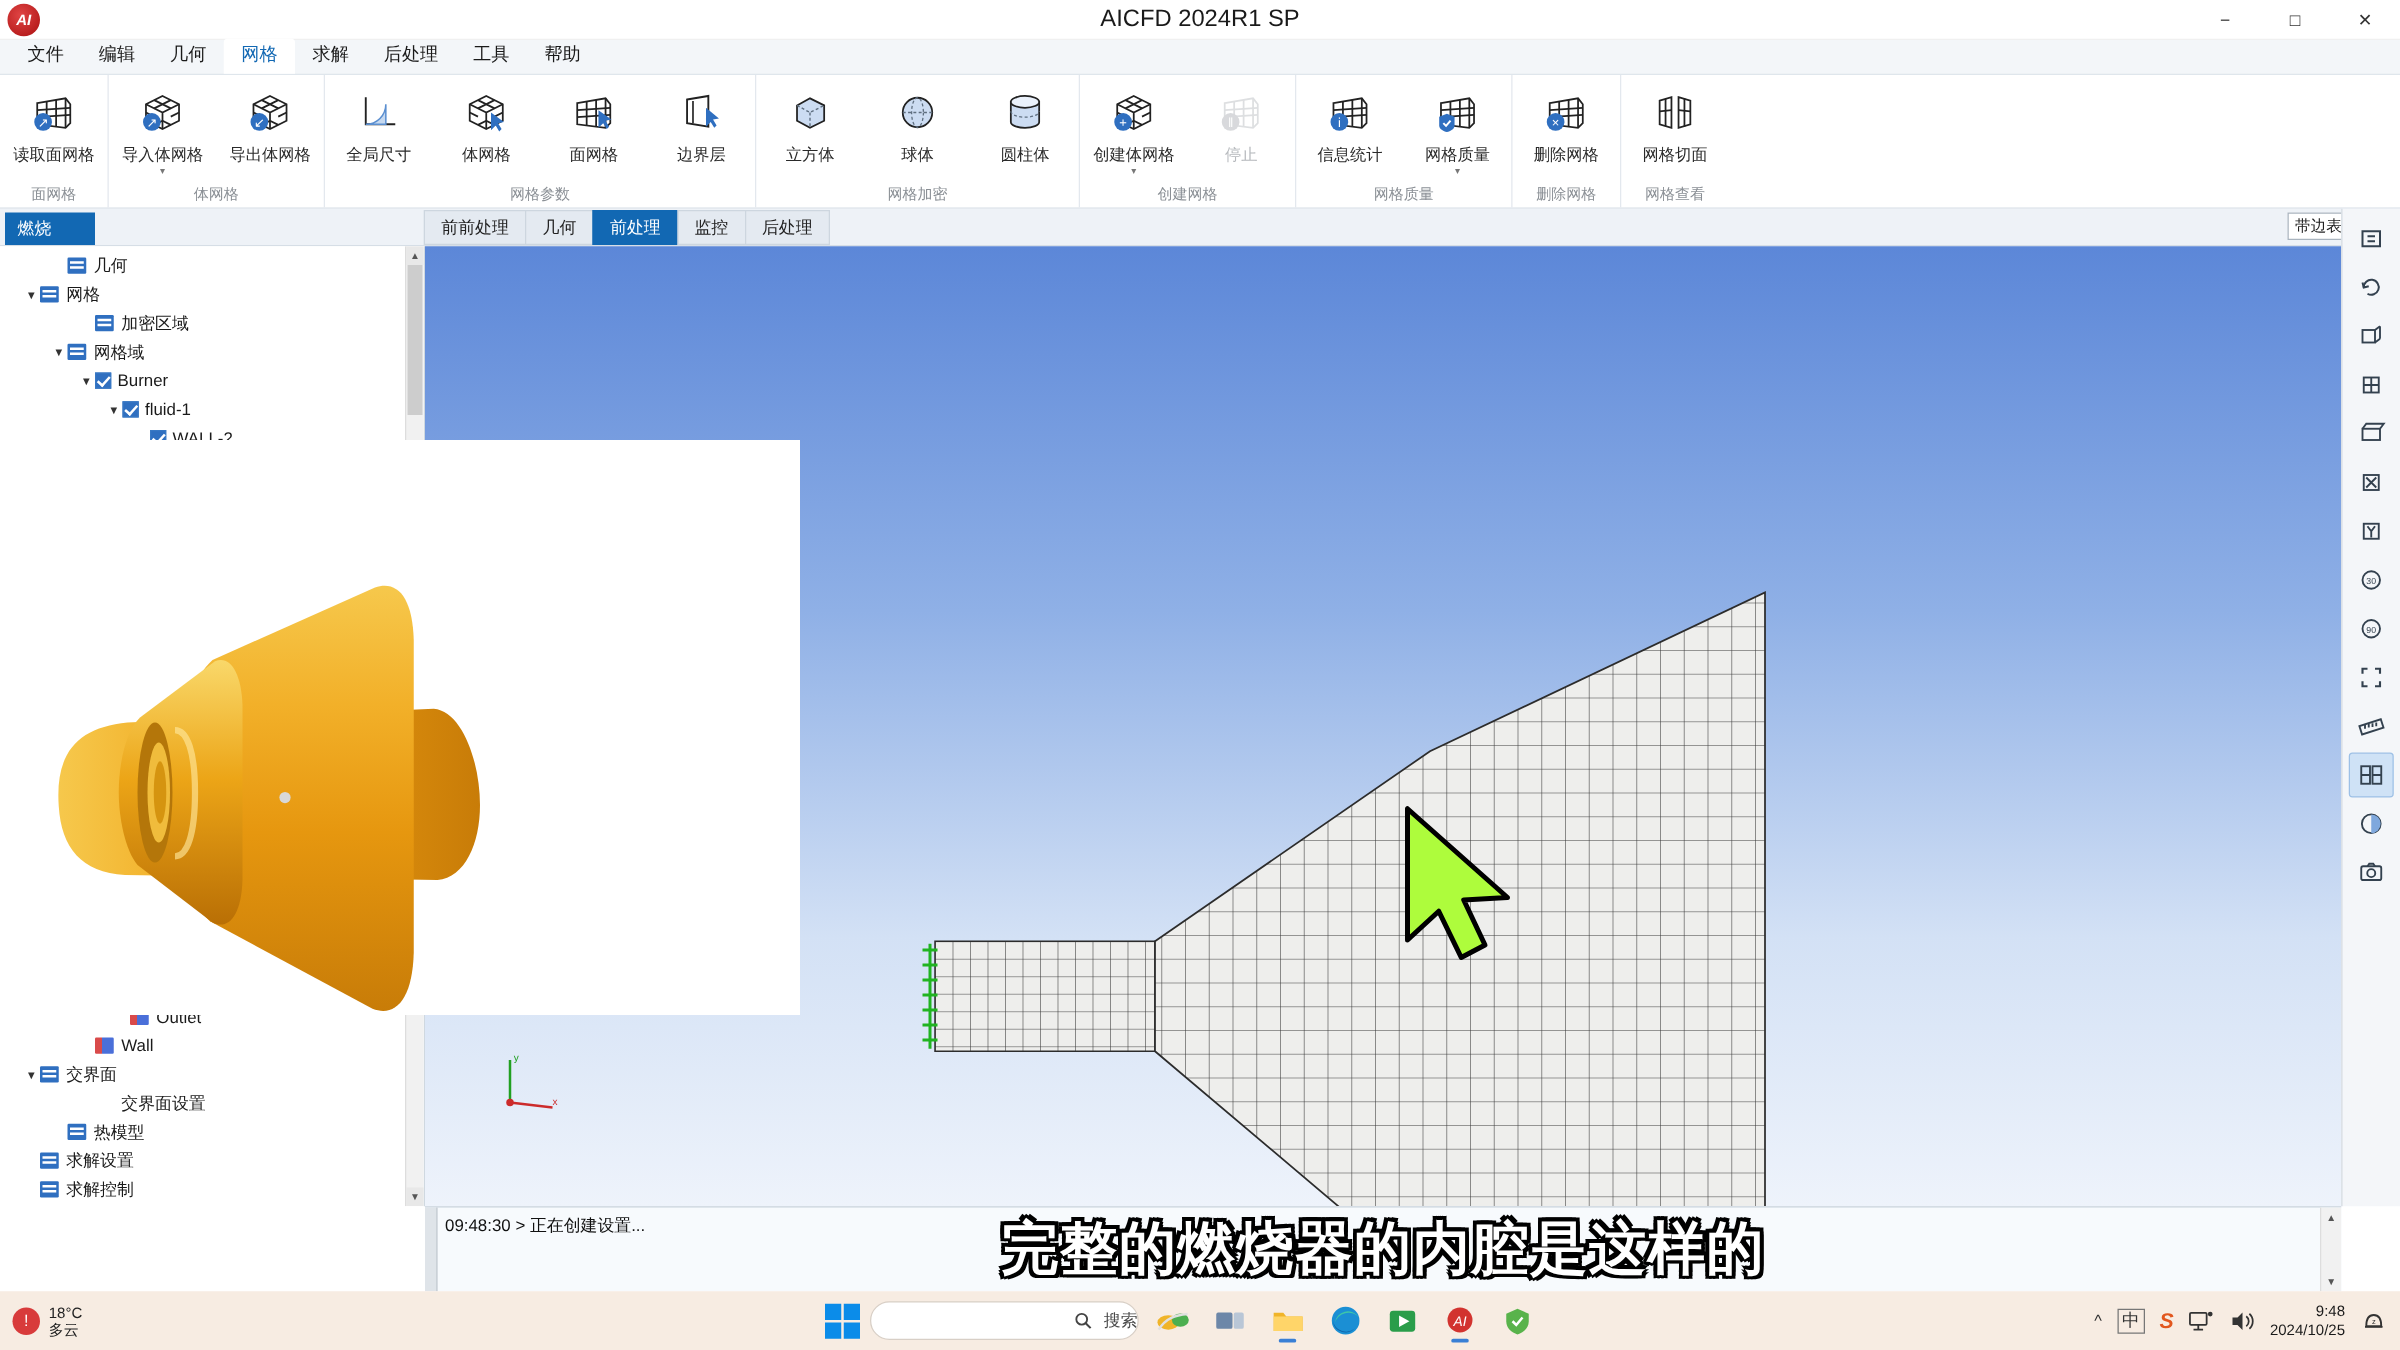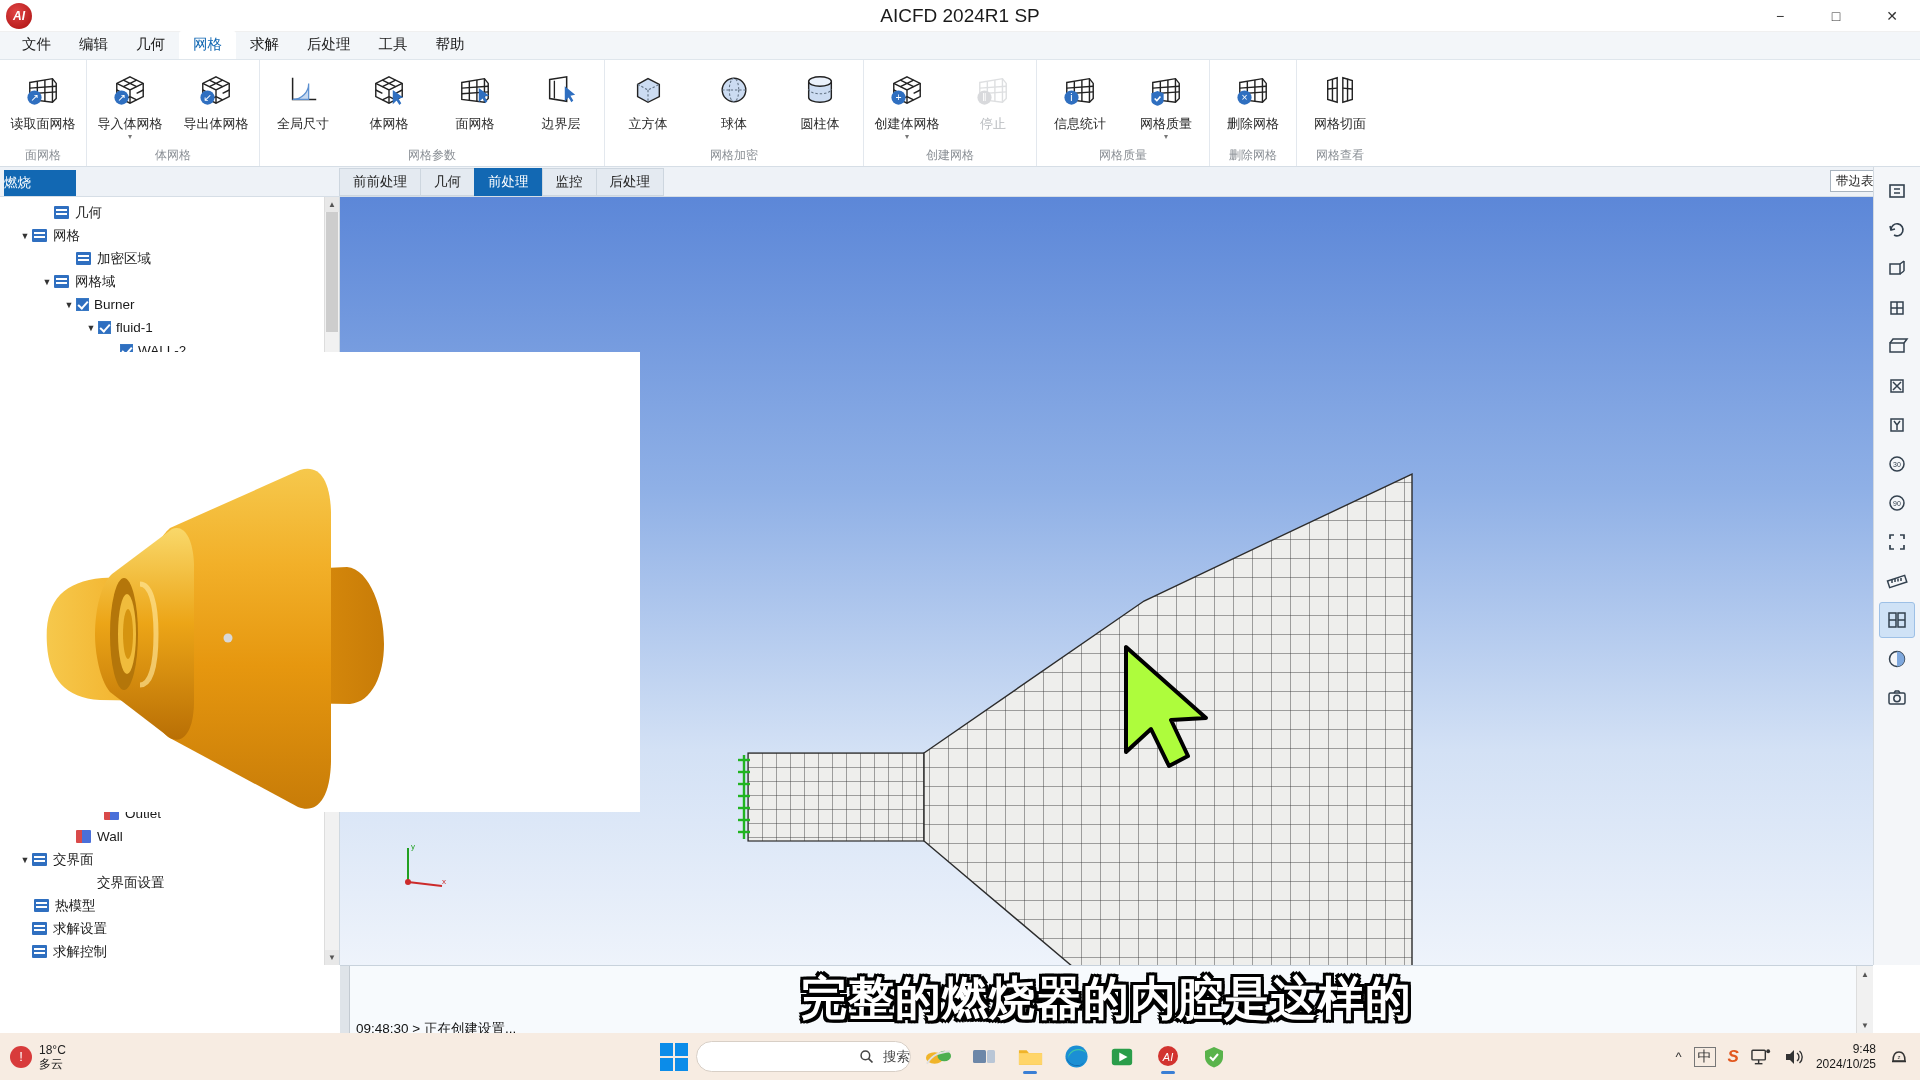--- a/index.html
+++ b/index.html
@@ -71,21 +71,21 @@
 
   
   .viewbar {
     position: absolute; top: 167px; left: 0; width: 1920px; height: 30px;
     background: #eef2f7; border-bottom: 1px solid #d6dee6;
     display: flex; align-items: center;
   }
   .proj-tab {
     width: 72px; height: 26px; background: #1268b3; color: #fff;
     font-size: 13.5px; display: flex; align-items: center;
-    margin-left: 4px; margin-top: 2px;
+    padding-left: 10px; margin-left: 4px; margin-top: 2px;
   }
   .vtabs { display: flex; margin-left: 264px; gap: 0px; }
   .vtab {
     padding: 4px 13px; font-size: 13.5px; color: #222;
     background: #e4eaf1; border: 1px solid #cdd6df; margin-left: -1px;
   }
   .vtab.active { background: #1268b3; color: #fff; border-color: #1268b3; }
   .display-select {
     position: absolute; right: 10px; top: 3px; width: 80px; height: 22px;
     border: 1px solid #a9b4bf; background: #fff; font-size: 12.5px;
@@ -170,21 +170,21 @@
   }
   .tsbtn.sel { background: #cfe2f6; border: 1px solid #9dc0e6; }
 
   
   .logpanel {
     position: absolute; left: 340px; right: 47px; bottom: 47px; height: 68px;
     background: #f7fafd; border-top: 1px solid #c8d2dc;
     display: flex;
   }
   .log-gutter { width: 10px; background: #dfe4e9; border-right: 1px solid #c3cad1; }
-  .log-lines { flex: 1; padding: 5px 0 0 6px; overflow: hidden; margin-top: 48px; }
+  .log-lines { flex: 1; padding: 5px 0 0 6px; overflow: hidden; }
   .log-line { font-size: 13.5px; color: #111; line-height: 19px; white-space: nowrap; }
   .log-scroll { width: 17px; background: #f1f1f1; border-left: 1px solid #ddd; position: relative; }
   .log-scroll .sb { height: 16px; font-size: 8px; color: #555; display: flex; align-items: center; justify-content: center; }
   .log-scroll .sb.bot { position: absolute; bottom: 0; left: 0; right: 0; }
 
   
   .subtitle {
     position: absolute; left: 340px; right: 47px; bottom: 50px;
     text-align: center; font-size: 46px; font-weight: bold; color: #fff;
     letter-spacing: 1px;
@@ -587,21 +587,21 @@
         <div class="tree-row" style="padding-left: 18px;">
           <span class="tw">▼</span>
           <span class="ticon "></span>
           <span class="tlabel">交界面</span>
         </div>
         <div class="tree-row" style="padding-left: 62px;">
           <span class="tw"></span>
           <span style="width: 21px; flex: 0 0 auto;"></span>
           <span class="tlabel">交界面设置</span>
         </div>
-        <div class="tree-row" style="padding-left: 20px;">
+        <div class="tree-row" style="padding-left: 40px;">
           <span class="tw"></span>
           <span class="ticon "></span>
           <span class="tlabel">热模型</span>
         </div>
         <div class="tree-row" style="padding-left: 18px;">
           <span class="tw"></span>
           <span class="ticon "></span>
           <span class="tlabel">求解设置</span>
         </div>
         <div class="tree-row" style="padding-left: 18px;">

